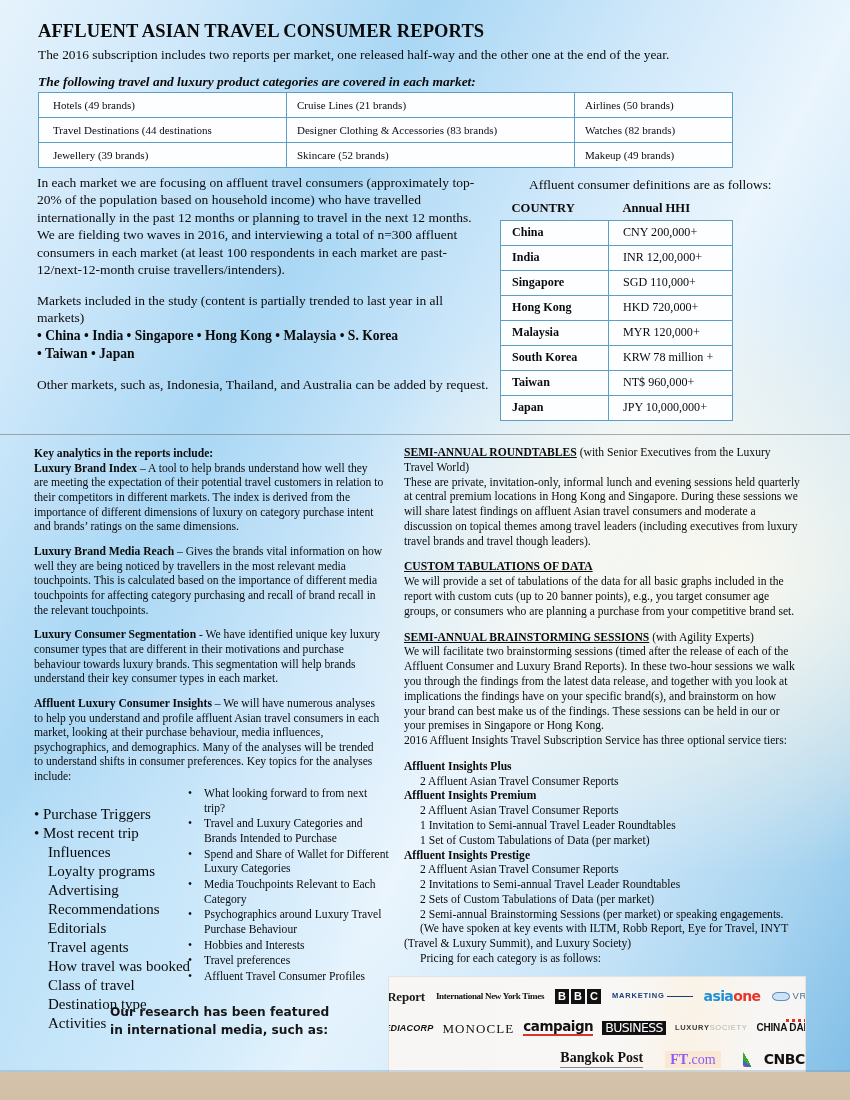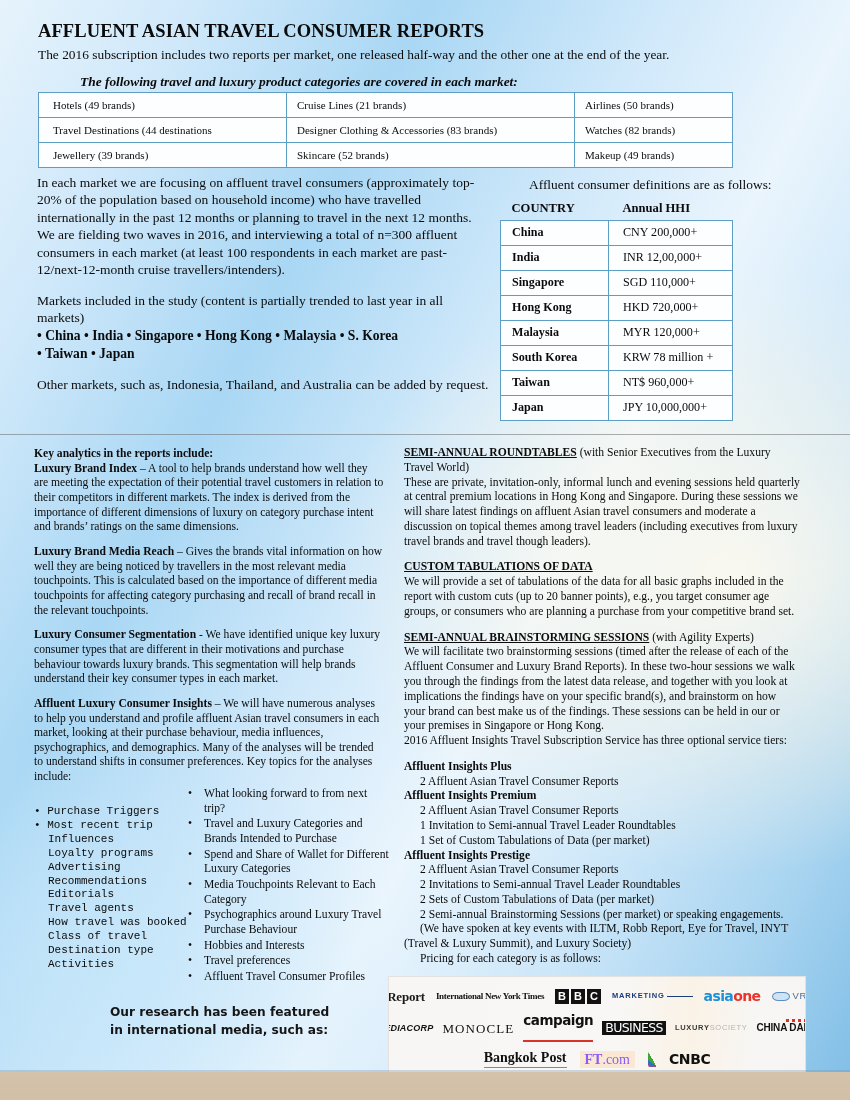--- a/index.html
+++ b/index.html
@@ -63,21 +63,20 @@
     font-size: 13.4px;
     color: #0b0b0b;
   }
   .cat-intro {
     position: absolute;
     left: 38px; top: 74px;
     font-size: 13.4px;
     font-weight: bold;
     font-style: italic;
     color: #0b0b0b;
-    margin-left: 42px;
   }
 
   
   table.cat-table {
     position: absolute;
     left: 38px; top: 92px;
     width: 694px;
     border-collapse: collapse;
     background: #fdfeff;
     table-layout: fixed;
@@ -171,24 +170,23 @@
     color: #0b0b0b;
   }
   .lower-left p { margin: 0 0 10px 0; }
   .lower-left p.nogap { margin-bottom: 0; }
   .lower-left b { font-weight: bold; }
 
   .ll-bullets {
     position: absolute;
     left: 34px; top: 805px;
     width: 150px;
-    font-size: 11px;
+    font-size: 15px;
     line-height: 1.265;
     color: #0b0b0b;
-    font-family: Liberation Mono, monospace;
   }
   .ll-bullets .b-line { white-space: nowrap; }
   .ll-bullets .sub { padding-left: 14px; }
 
   .ll-bullets2 {
     position: absolute;
     left: 186px; top: 787px;
     width: 205px;
     font-size: 11.6px;
     line-height: 1.265;
@@ -246,21 +244,21 @@
   }
   .logo-row {
     display: flex;
     align-items: center;
     justify-content: center;
     gap: 11px;
     width: 100%;
   }
   .logo-row.r1 { height: 34px; margin-top: 2px; }
   .logo-row.r2 { height: 30px; gap: 9px; }
-  .logo-row.r3 { height: 32px; gap: 13px; }
+  .logo-row.r3 { height: 32px; gap: 22px; justify-content: flex-end; }
 
   .lg { display: inline-block; white-space: nowrap; line-height: 1; }
 
   .lg-robb {
     font-family: "Liberation Serif", serif;
     font-size: 13px; font-weight: bold; color: #1a1a1a;
     letter-spacing: -0.2px;
   }
   .lg-inyt {
     font-family: "Liberation Serif", serif;
@@ -305,21 +303,21 @@
     color: #111; letter-spacing: 0.2px;
   }
   .lg-monocle {
     font-family: "Liberation Serif", serif;
     font-size: 13px; color: #111; letter-spacing: 1.1px;
   }
   .lg-campaign {
     font-family: "DejaVu Sans", sans-serif;
     font-size: 13.5px; font-weight: bold; color: #111;
     letter-spacing: -0.5px;
-    border-bottom: 2px solid #d8342a; padding-bottom: 13px;
+    border-bottom: 2px solid #d8342a; padding-bottom: 1px;
   }
   .lg-business {
     background: #111; color: #fff;
     font-family: "DejaVu Sans", sans-serif;
     font-size: 12.5px; font-weight: normal; letter-spacing: -0.6px;
     padding: 1px 3px;
   }
   .lg-luxsoc {
     font-family: "Liberation Sans", sans-serif;
     font-size: 7.5px; letter-spacing: 0.7px;

